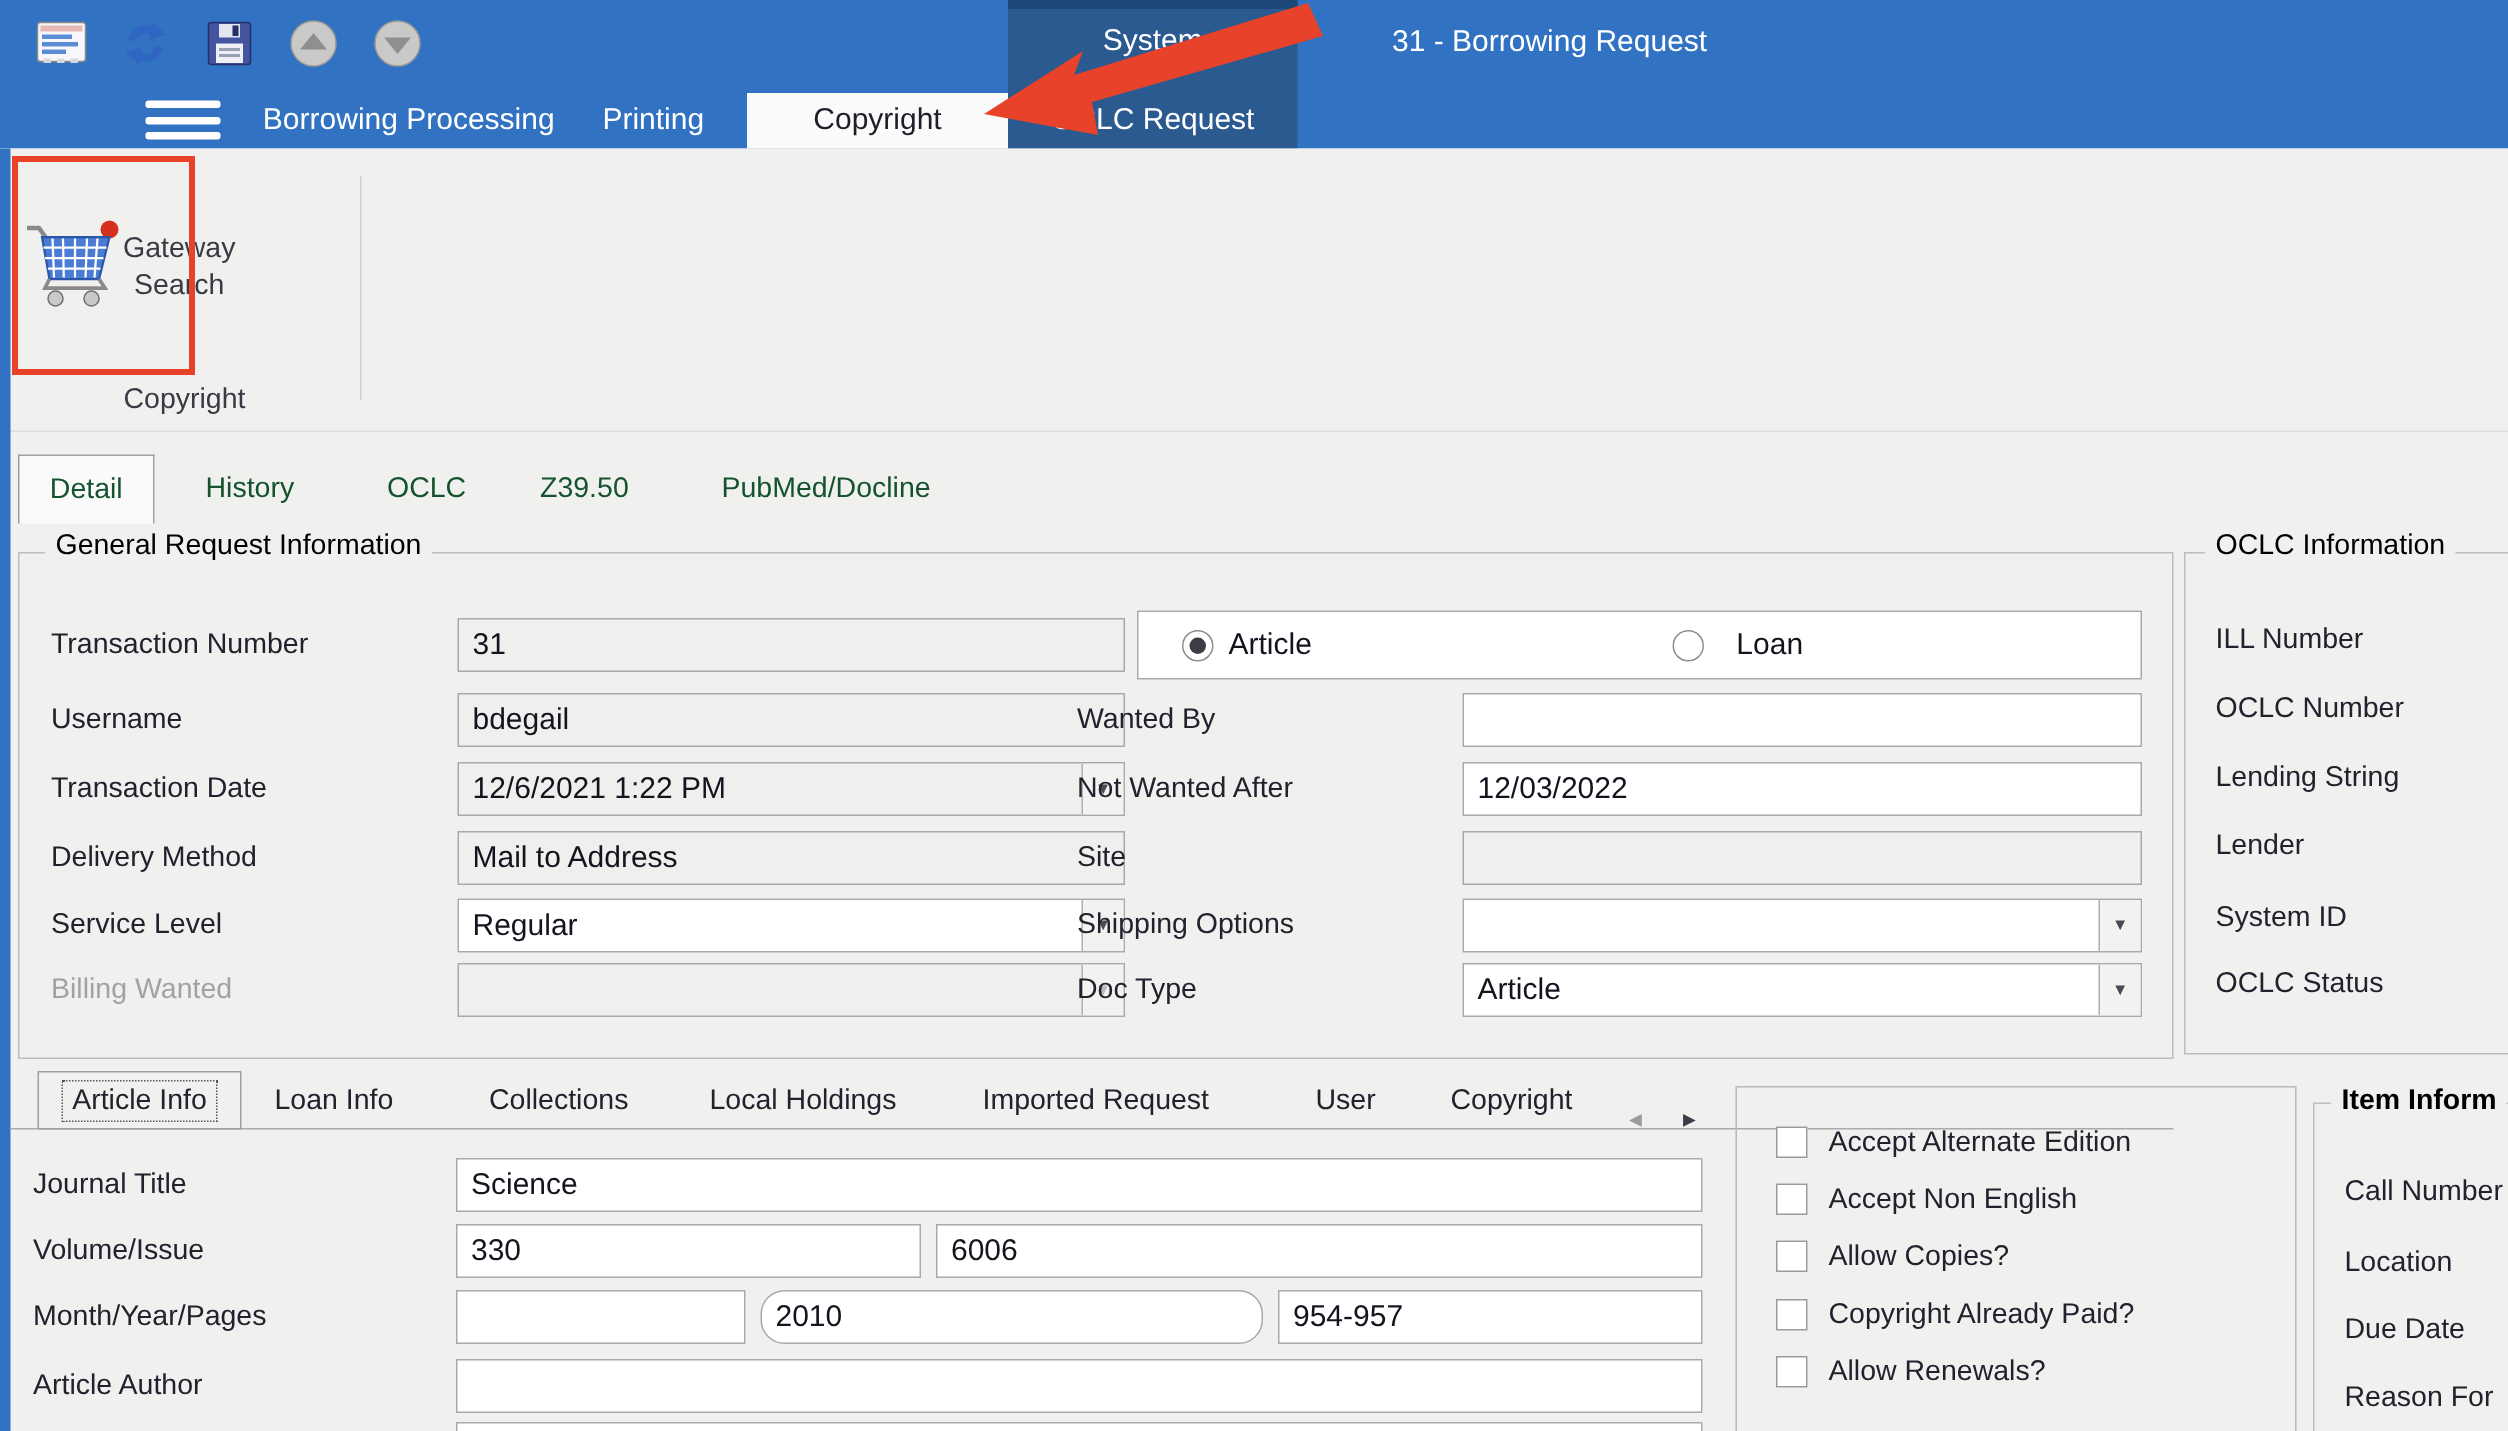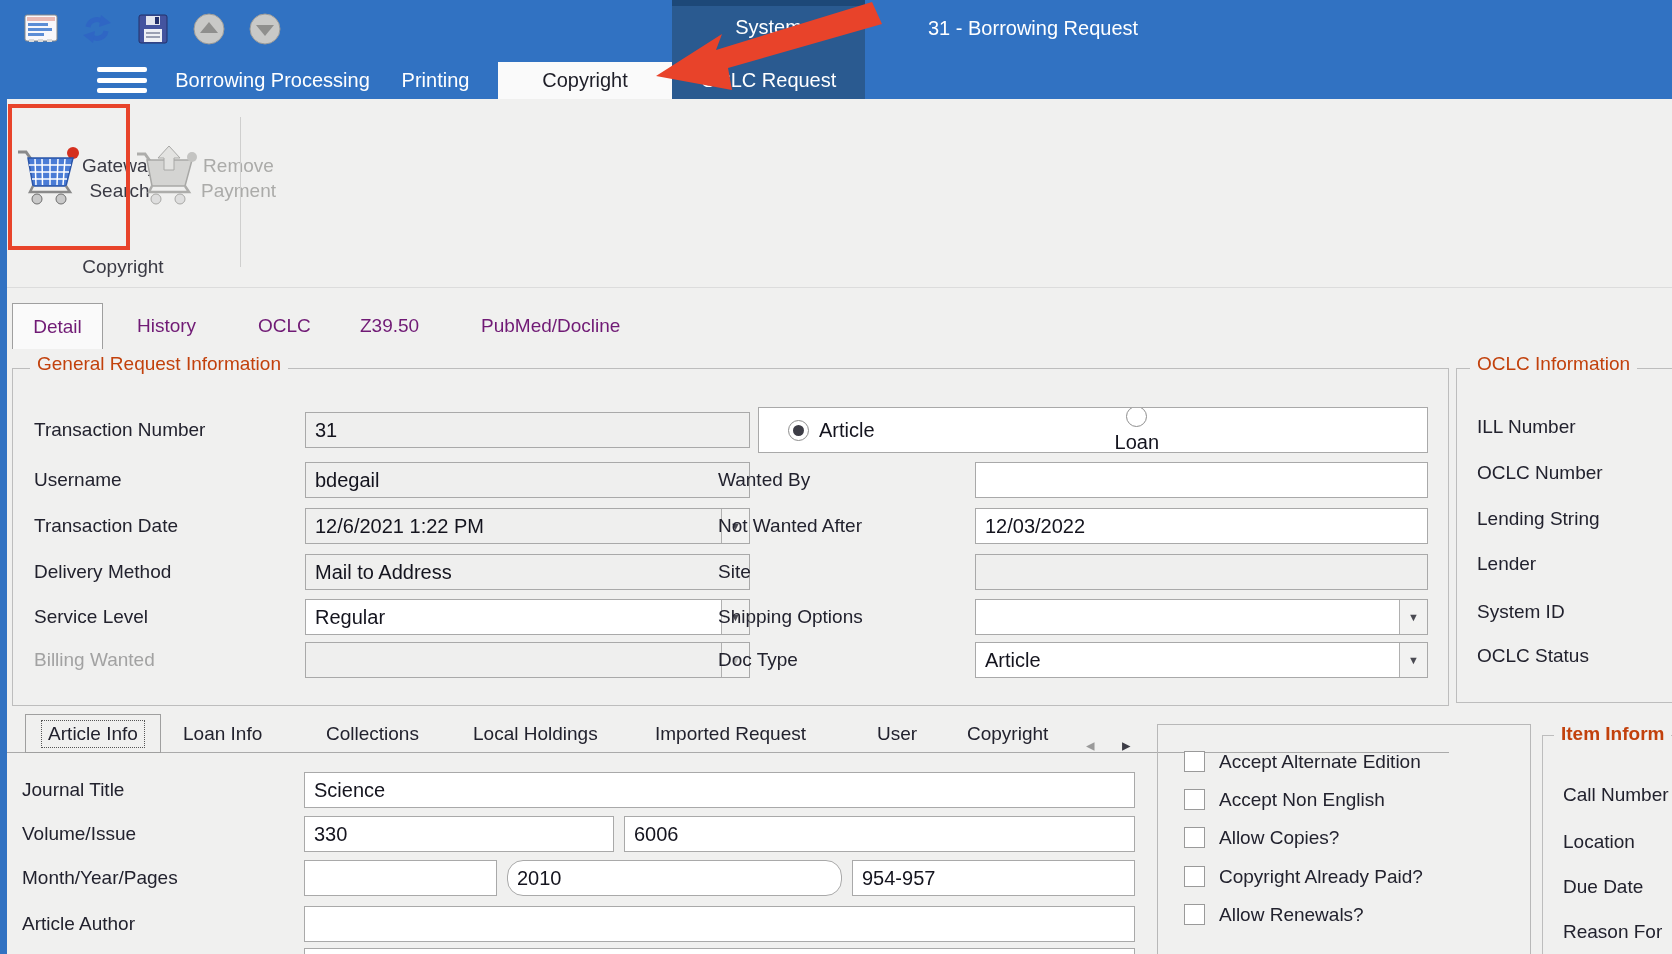--- a/index.html
+++ b/index.html
@@ -23,25 +23,25 @@
   .ribbon { position:absolute; left:0; top:99px; width:1672px; height:189px; background:#f0f0ef; border-bottom:1px solid #dcdcdc; }
   .hl-red { position:absolute; left:8px; top:5px; width:122px; height:146px; border:4px solid #e8432a; z-index:5; }
   .rbtn { position:absolute; top:8px; width:110px; height:142px; display:flex; flex-direction:row; align-items:center; }
   .rbtn .txt { font-size:19px; line-height:25px; text-align:center; color:#3a3a44; }
   .rbtn.disabled .txt { color:#ababa9; }
   .grp-label { position:absolute; left:58px; top:157px; width:130px; text-align:center; font-size:19px; color:#3a3a44; }
   .vsep { position:absolute; left:240px; top:18px; width:1px; height:150px; background:#cfcfce; }
   
   .lstrip { position:absolute; left:0; top:99px; width:7px; height:855px; background:#3172c2; }
   
-  .dtab { position:absolute; top:303px; height:46px; display:flex; align-items:center; justify-content:center; font-size:19px; color:#701a75; white-space:nowrap; }
+  .dtab { position:absolute; top:303px; height:46px; display:flex; align-items:center; justify-content:center; font-size:19px; color:#14532d; white-space:nowrap; }
   .dtab.sel { background:#fafafa; border:1px solid #9f9f9f; border-bottom:none; }
   
   .fset { position:absolute; border:1px solid #bdbdbd; background:transparent; }
-  .legend { position:absolute; background:#f0f0ef; padding:0 7px; font-size:19px; color:#c2410c; white-space:nowrap; height:22px; line-height:22px; z-index:3; }
+  .legend { position:absolute; background:#f0f0ef; padding:0 7px; font-size:19px; color:#000000; white-space:nowrap; height:22px; line-height:22px; z-index:3; }
   
   .lbl { position:absolute; font-size:19px; color:#22222e; white-space:nowrap; height:22px; line-height:22px; }
   .lbl.dis { color:#a2a2a2; }
   .fld { position:absolute; height:36px; background:#fff; border:1px solid #a9a9a9; font-size:20px; color:#14141e; display:flex; align-items:center; padding:0 9px; white-space:nowrap; overflow:hidden; }
   .fld.ro { background:#efefee; }
   .fld.dis { background:#efefee; }
   .fld .arr { position:absolute; right:0; top:0; bottom:0; width:28px; border-left:1px solid #b0b0b0; background:#f2f2f1; display:flex; align-items:center; justify-content:center; font-size:11px; color:#4a4a52; }
   .fld .arr.dim { color:#bcbcba; }
   .radio { width:21px; height:21px; border:1px solid #8e8e8e; border-radius:50%; background:#fff; display:flex; align-items:center; justify-content:center; }
   .radio .dot { width:11px; height:11px; border-radius:50%; background:#3d3d46; }
@@ -145,37 +145,20 @@
         <circle cx="23" cy="55" r="5" fill="#c9c9c9" stroke="#6f6f6f"></circle>
         <circle cx="47" cy="55" r="5" fill="#c9c9c9" stroke="#6f6f6f"></circle>
       </svg>
     </span>
     <div class="txt">
       <div>Gateway</div>
       <div>Search</div>
     </div>
   </div>
 
-  <div class="rbtn disabled" style="left:133px;">
-    <span>
-      <svg width="68" height="64" viewBox="0 0 68 64">
-        <path d="M4 10 L12 10 L17 17" stroke="#adadab" stroke-width="3" fill="none"></path>
-        <polygon points="14,16 59,16 52,42 19,42" fill="#d4d4d2" stroke="#a8a8a6" stroke-width="1.5"></polygon>
-        <polygon points="36,2 47,14 41,14 41,26 31,26 31,14 25,14" fill="#e3e3e1" stroke="#a8a8a6"></polygon>
-        <circle cx="59" cy="13" r="5" fill="#c4c4c2"></circle>
-        <path d="M19 42 L16 48 L56 48 L52 42" stroke="#adadab" stroke-width="2.5" fill="none"></path>
-        <circle cx="23" cy="55" r="5" fill="#dedede" stroke="#a8a8a6"></circle>
-        <circle cx="47" cy="55" r="5" fill="#dedede" stroke="#a8a8a6"></circle>
-      </svg>
-    </span>
-    <div class="txt">
-      <div>Remove</div>
-      <div>Payment</div>
-    </div>
-  </div>
 
   <div class="vsep"></div>
   <div class="grp-label">Copyright</div>
 </div>
 
 <div class="lstrip"></div>
 
 <div class="dtab sel" style="left:12px; width:91px;">Detail</div>
 <div class="dtab" style="left:137px;">History</div>
 <div class="dtab" style="left:258px;">OCLC</div>
@@ -218,21 +201,21 @@
   <span class="arr dim">▼</span>
   </div>
 
 <div class="fld" style="left:758px; top:407px; width:670px; height:46px; background:#fff;">
   <div style="display:flex; align-items:center; gap:10px; margin-left:20px;">
     <span class="radio">
         <span class="dot"></span>
       </span>
     <span style="font-size:20px;">Article</span>
   </div>
-  <div style="display:flex; align-items:center; gap:4px; margin-left:240px;flex-direction:column;">
+  <div style="display:flex; align-items:center; gap:22px; margin-left:240px;">
     <span class="radio"></span>
     <span style="font-size:20px;">Loan</span>
   </div>
 </div>
 
 <div class="lbl" style="left:718px; top:469px;">Wanted By</div>
 <div class="fld" style="left:975px; top:462px; width:453px;">
     <span></span>
   </div>
 

